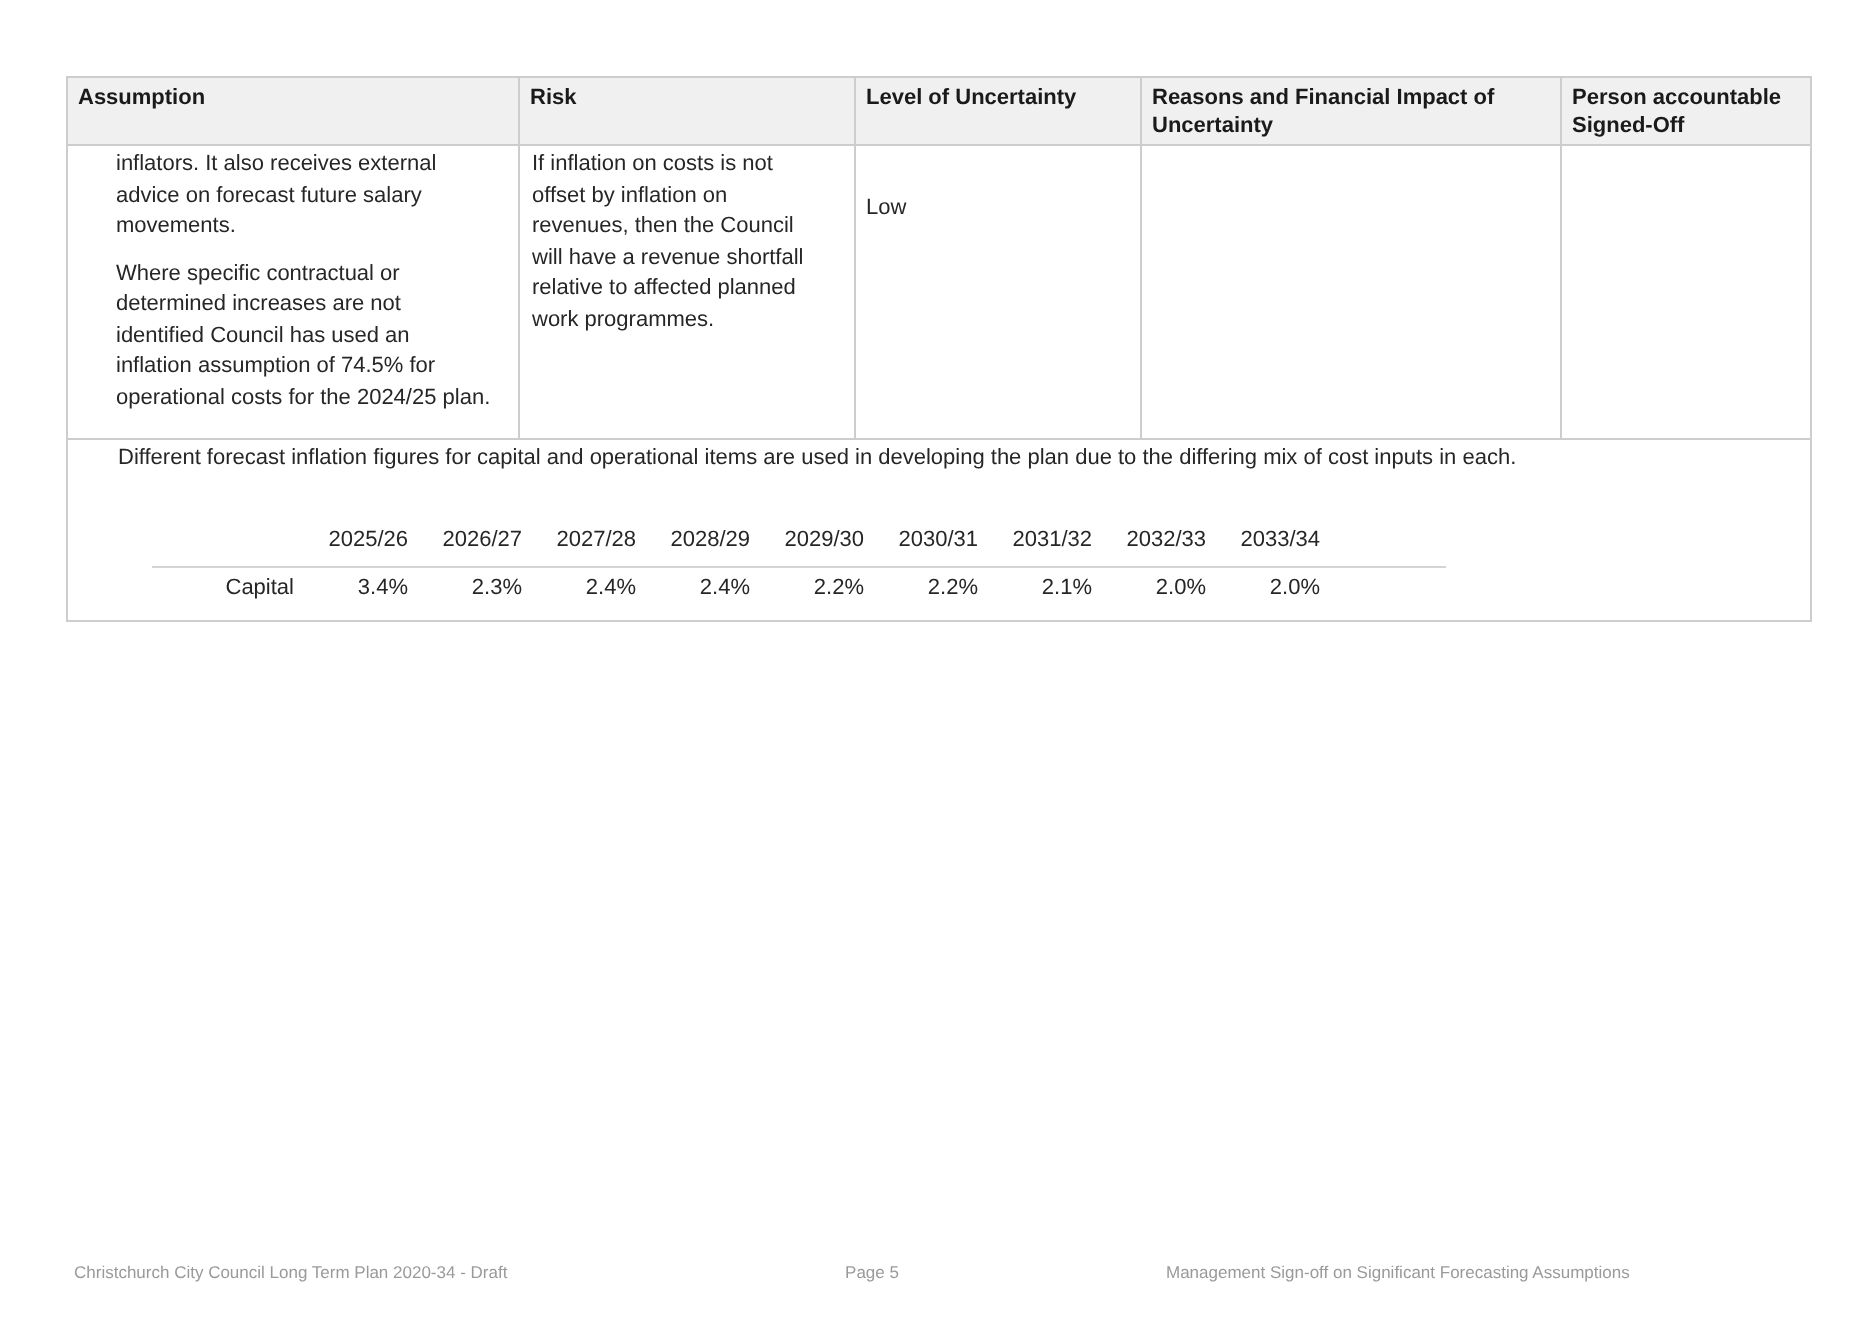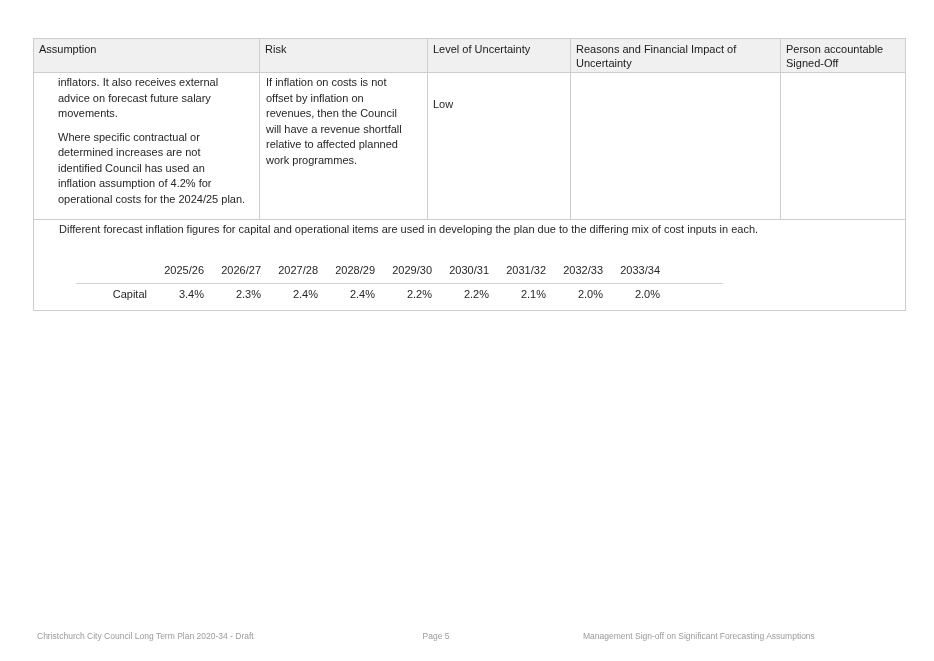--- a/index.html
+++ b/index.html
@@ -25,21 +25,21 @@
     border-collapse:collapse;
     table-layout:fixed;
   }
   table.main-table th, table.main-table td{
     border:1px solid var(--table-border,#cdcdcd);
     vertical-align:top;
     font-size:11px;
   }
   table.main-table th{
     background:var(--header-bg,#f0f0f0);
-    font-weight:normal;
+    font-weight:bold;
     text-align:left;
     padding:4px 6px 2px 5px;
     height:32px;
     line-height:13.5px;
     white-space:pre-line;
     color:#1a1a1a;
   }
   th.center{text-align:center;}
   tr.body-row td{height:137px;line-height:15.5px;}
   td.cell-assumption{padding:2px 5px 4px 24px;}
@@ -112,21 +112,21 @@
     </thead>
     <tbody>
       <tr class="body-row">
         <td class="cell-assumption">
           <p>inflators. It also receives external
 advice on forecast future salary
 movements.</p>
           <p>Where specific contractual or
 determined increases are not
 identified Council has used an
-inflation assumption of 4.2% for
+inflation assumption of 74.5% for
 operational costs for the 2024/25 plan.</p>
         </td>
         <td class="cell-risk">
           <p>If inflation on costs is not
 offset by inflation on
 revenues, then the Council
 will have a revenue shortfall
 relative to affected planned
 work programmes.</p>
         </td>

